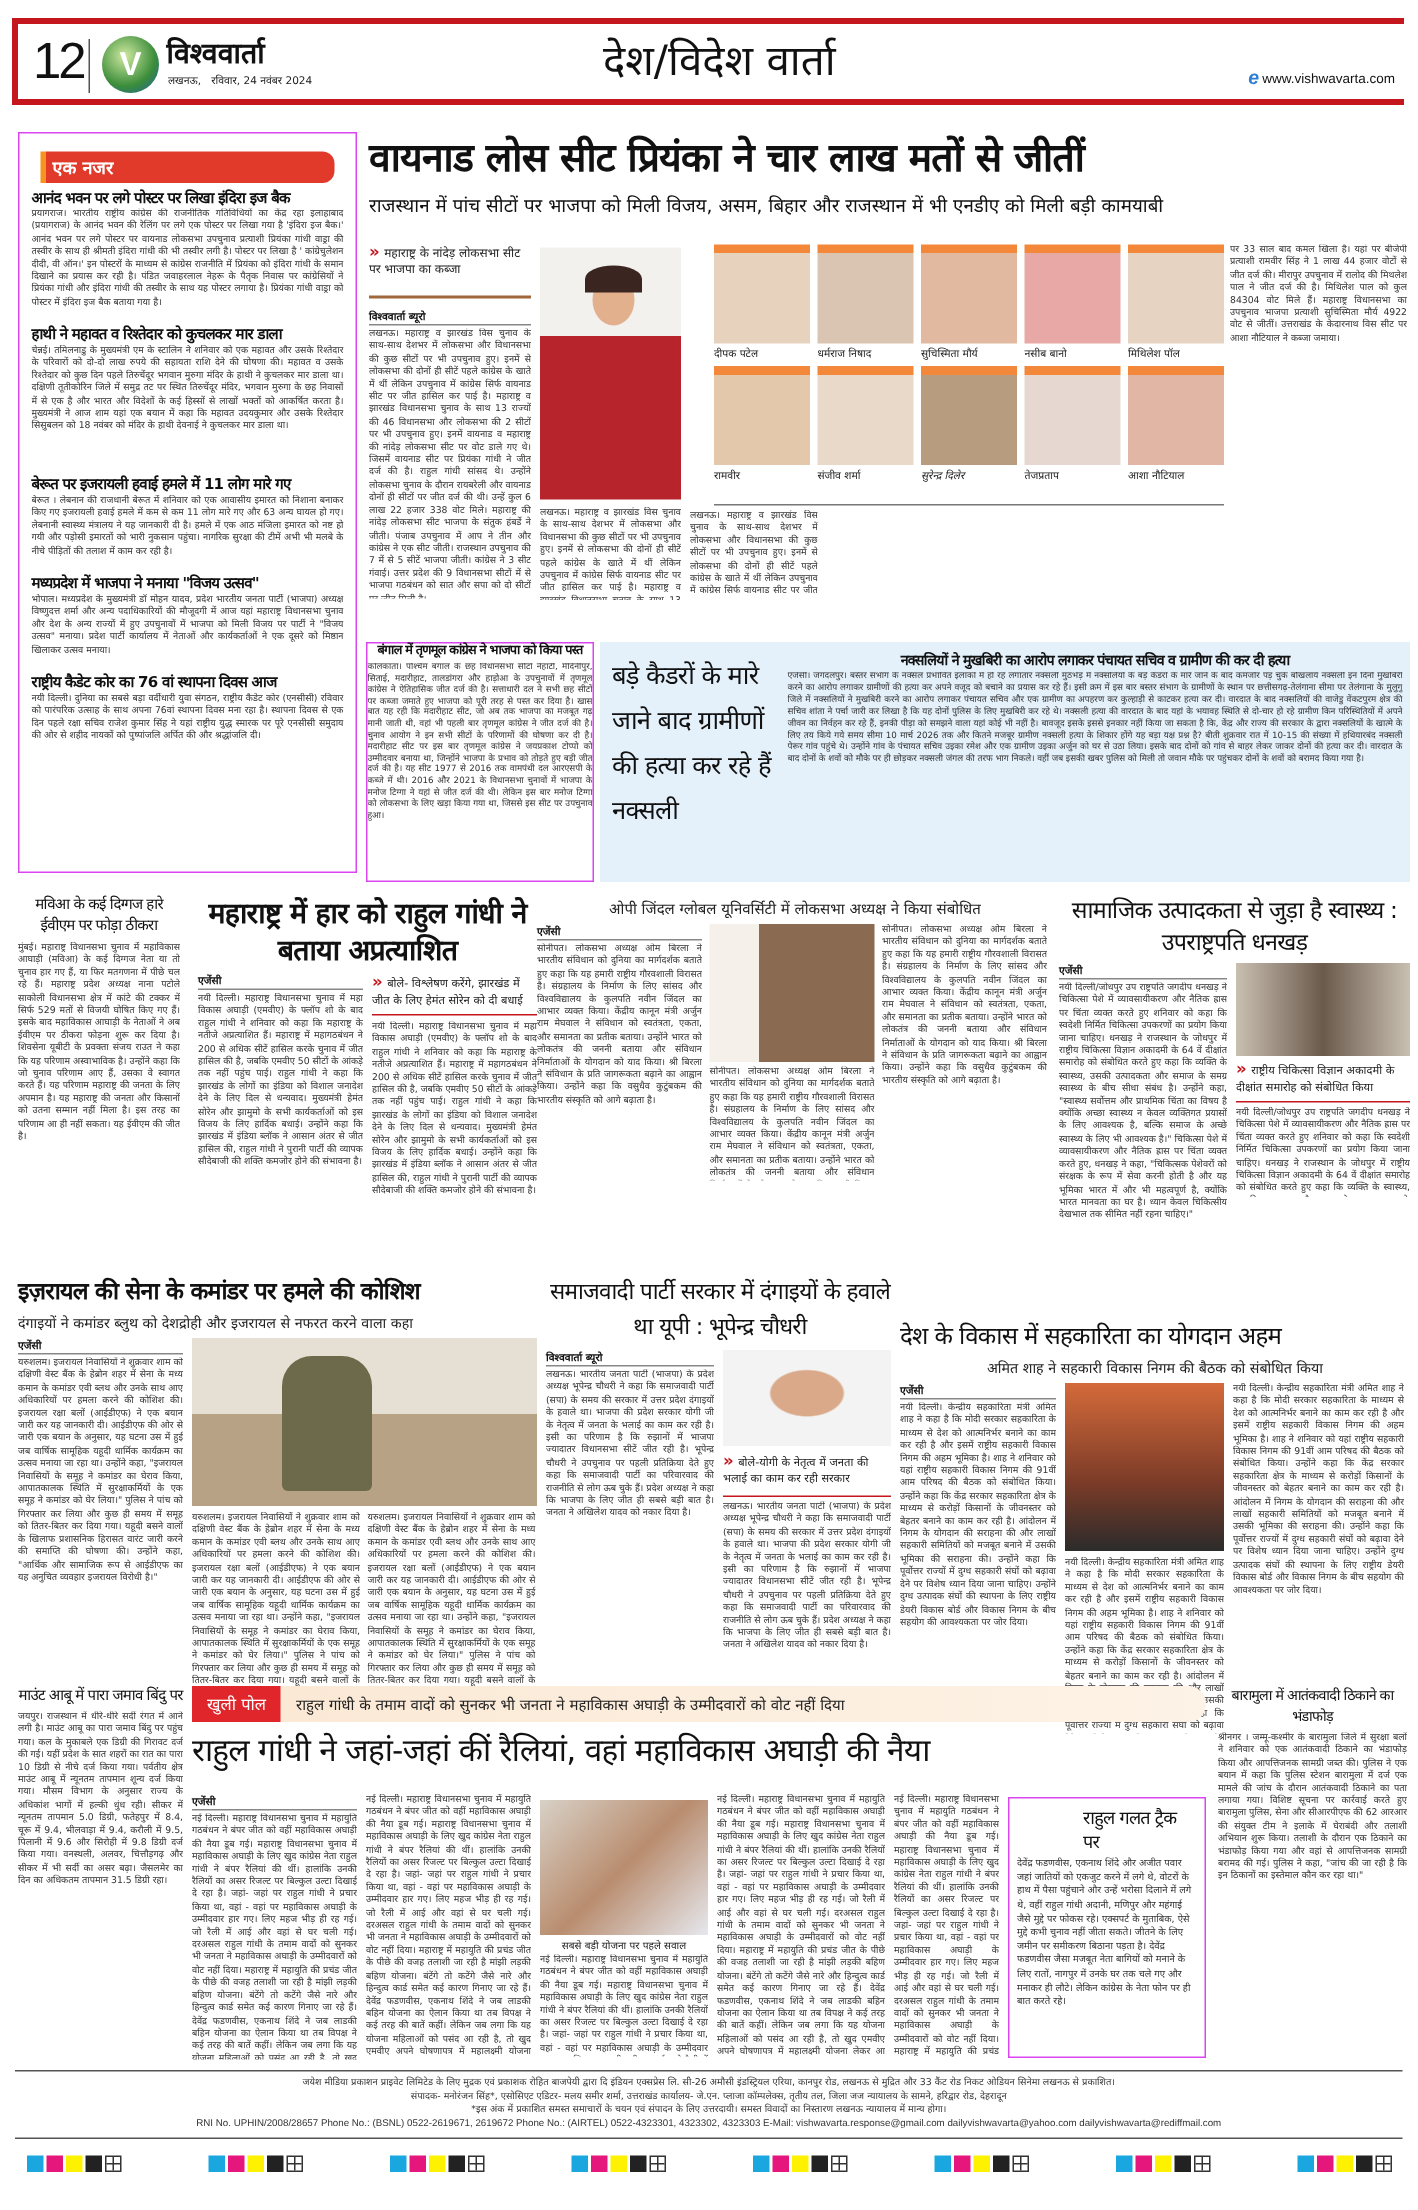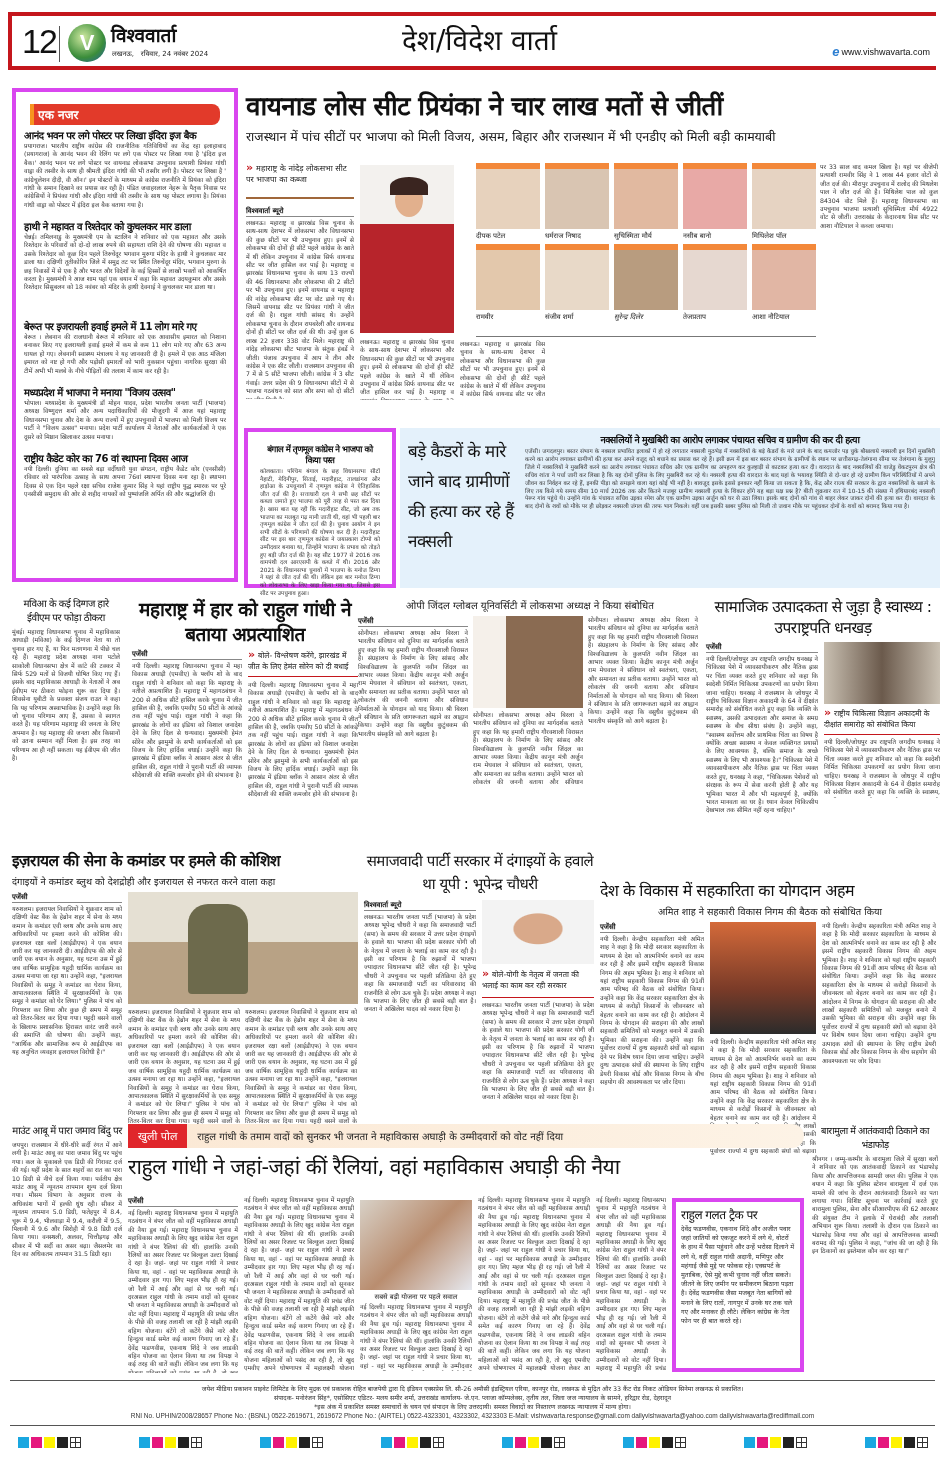--- a/index.html
+++ b/index.html
@@ -6,21 +6,21 @@
 body{width:945px;height:1473px;background:#fff;font-family:"DejaVu Sans",sans-serif;color:#222;position:relative;overflow:hidden}
 .abs{position:absolute}
 .body-txt{font-size:6.2px;line-height:8.4px;color:#333;text-align:justify;overflow:hidden}
 .hl-big{font-family:"DejaVu Sans",sans-serif;font-weight:bold;color:#111;letter-spacing:-0.5px}
 .byline{font-size:7px;font-weight:bold;color:#111;border-bottom:1px solid #888;padding-bottom:1px;margin-bottom:2px}
 .photo{background:#b9a58c}
 .chev{color:#c4161c;font-weight:bold;font-size:11px;margin-right:3px}
 .cmyk{display:inline-block;width:11px;height:11px;margin-right:2px;vertical-align:middle}
 .reg{display:inline-block;width:11px;height:11px;border:1px solid #333;vertical-align:middle;background:
 linear-gradient(#333,#333) center/1px 100% no-repeat,linear-gradient(#333,#333) center/100% 1px no-repeat}
-.box-red{border:4px solid #d946ef}
+.box-red{border:1px solid #d946ef}
 </style>
 </head>
 <body>
 
 <div class="abs" style="left:8px;top:12px;width:928px;height:58px;border-left:4px solid #c4161c;border-top:4px solid #c4161c;border-bottom:4px solid #c4161c;">
   <div class="abs" style="left:10px;top:6px;font-family:'Liberation Sans',sans-serif;font-size:34px;color:#111;letter-spacing:-2px;">12</div>
   <div class="abs" style="left:47px;top:10px;width:1px;height:36px;background:#555;"></div>
   <div class="abs" style="left:56px;top:8px;width:38px;height:38px;border-radius:50%;background:radial-gradient(circle at 40% 35%,#cfe9a0,#3b8d3a 60%,#1f5da8);display:flex;align-items:center;justify-content:center;color:#fff;font-weight:bold;font-size:22px;font-family:'Liberation Sans',sans-serif;">V</div>
   <div class="abs" style="left:99px;top:6px;font-size:19px;font-weight:bold;color:#111;">विश्ववार्ता</div>
   <div class="abs" style="left:100px;top:33px;font-size:7px;color:#222;white-space:pre;">लखनऊ,   रविवार, 24 नवंबर 2024</div>
@@ -113,21 +113,21 @@
       <div class="photo" style="height:66px;background:linear-gradient(180deg,#f3883a 0 6px,#e1b6a4 6px);"></div>
       <div style="font-size:7px;margin-top:2px;">आशा नौटियाल</div>
     </div>
 </div>
 <div class="abs" style="left:476px;top:336px;width:340px;height:1px;background:#777;"></div>
 <div class="abs" style="left:460px;top:340px;width:356px;height:58px;column-count:4;column-gap:5px;">
   <div class="body-txt" style="height:58px;">लखनऊ। महाराष्ट्र व झारखंड विस चुनाव के साथ-साथ देशभर में लोकसभा और विधानसभा की कुछ सीटों पर भी उपचुनाव हुए। इनमें से लोकसभा की दोनों ही सीटें पहले कांग्रेस के खाते में थीं लेकिन उपचुनाव में कांग्रेस सिर्फ वायनाड सीट पर जीत हासिल कर पाई है। महाराष्ट्र व झारखंड विधानसभा चुनाव के साथ 13 राज्यों की 46 विधानसभा और लोकसभा की 2 सीटों पर भी उपचुनाव हुए। इनमें वायनाड व महाराष्ट्र की नांदेड़ लोकसभा सीट पर वोट डाले गए थे। जिसमें वायनाड सीट पर प्रियंका गांधी ने जीत दर्ज की है। राहुल गांधी सांसद थे। उन्होंने लोकसभा चुनाव के दौरान रायबरेली और वायनाड दोनों ही सीटों पर जीत दर्ज की थी। उन्हें कुल 6 लाख 22 हजार 338 वोट मिले। महाराष्ट्र की नांदेड़ लोकसभा सीट भाजपा के संतुक हंबर्डे ने जीती। पंजाब उपचुनाव में आप ने तीन और कांग्रेस ने एक सीट जीती। राजस्थान उपचुनाव की 7 में से 5 सीटें भाजपा जीती। कांग्रेस ने 3 सीट गंवाई। उत्तर प्रदेश की 9 विधानसभा सीटों में से भाजपा गठबंधन को सात और सपा को दो सीटों पर जीत मिली है।</div>
 </div>
 <div class="abs body-txt" style="left:820px;top:163px;width:118px;height:236px;">पर 33 साल बाद कमल खिला है। यहां पर बीजेपी प्रत्याशी रामवीर सिंह ने 1 लाख 44 हजार वोटों से जीत दर्ज की। मीरापुर उपचुनाव में रालोद की मिथलेश पाल ने जीत दर्ज की है। मिथिलेश पाल को कुल 84304 वोट मिले हैं। महाराष्ट्र विधानसभा का उपचुनाव भाजपा प्रत्याशी सुचिस्मिता मौर्य 4922 वोट से जीतीं। उत्तराखंड के केदारनाथ विस सीट पर आशा नौटियाल ने कब्जा जमाया।</div>
 
-<div class="abs box-red" style="left:244px;top:428px;width:152px;height:160px;padding:12px;">
+<div class="abs box-red" style="left:244px;top:428px;width:152px;height:160px;padding:0;">
   <div class="hl-big" style="font-size:8.5px;line-height:11px;text-align:center;margin-bottom:2px;">बंगाल में तृणमूल कांग्रेस ने भाजपा को किया पस्त</div>
   <div class="body-txt" style="height:138px;font-size:5.8px;line-height:7.6px;">कोलकाता। पश्चिम बंगाल के छह विधानसभा सीटों नैहाटी, मेदिनीपुर, सिताई, मदारीहाट, तालडांगरा और हाड़ोआ के उपचुनावों में तृणमूल कांग्रेस ने ऐतिहासिक जीत दर्ज की है। सत्ताधारी दल ने सभी छह सीटों पर कब्जा जमाते हुए भाजपा को पूरी तरह से पस्त कर दिया है। खास बात यह रही कि मदारीहाट सीट, जो अब तक भाजपा का मजबूत गढ़ मानी जाती थी, वहां भी पहली बार तृणमूल कांग्रेस ने जीत दर्ज की है। चुनाव आयोग ने इन सभी सीटों के परिणामों की घोषणा कर दी है। मदारीहाट सीट पर इस बार तृणमूल कांग्रेस ने जयप्रकाश टोप्पो को उम्मीदवार बनाया था, जिन्होंने भाजपा के प्रभाव को तोड़ते हुए बड़ी जीत दर्ज की है। यह सीट 1977 से 2016 तक वामपंथी दल आरएसपी के कब्जे में थी। 2016 और 2021 के विधानसभा चुनावों में भाजपा के मनोज टिग्गा ने यहां से जीत दर्ज की थी। लेकिन इस बार मनोज टिग्गा को लोकसभा के लिए खड़ा किया गया था, जिससे इस सीट पर उपचुनाव हुआ।</div>
 </div>
 
 <div class="abs" style="left:400px;top:428px;width:540px;height:160px;background:#e4f1fb;padding:5px;">
   <div class="abs hl-big" style="left:8px;top:8px;width:108px;font-size:17px;line-height:30px;font-weight:normal;">बड़े कैडरों के मारे जाने बाद ग्रामीणों की हत्या कर रहे हैं नक्सली</div>
   <div class="abs hl-big" style="left:125px;top:5px;width:410px;font-size:9.5px;text-align:center;">नक्सलियों ने मुखबिरी का आरोप लगाकर पंचायत सचिव व ग्रामीण की कर दी हत्या</div>
   <div class="abs body-txt" style="left:125px;top:20px;width:410px;height:136px;font-size:5.8px;line-height:7.9px;">एजेंसी। जगदलपुर। बस्तर संभाग के नक्सल प्रभावित इलाकों में हो रहे लगातार नक्सली मुठभेड़ में नक्सलियों के बड़े कैडरों के मारे जाने के बाद कमजोर पड़ चुके बौखलाये नक्सली इन दिनों मुखबिरी करने का आरोप लगाकर ग्रामीणों की हत्या कर अपने वजूद को बचाने का प्रयास कर रहे हैं। इसी क्रम में इस बार बस्तर संभाग के ग्रामीणों के स्थान पर छत्तीसगढ़-तेलंगाना सीमा पर तेलंगाना के मुलुगु जिले में नक्सलियों ने मुखबिरी करने का आरोप लगाकर पंचायत सचिव और एक ग्रामीण का अपहरण कर कुल्हाड़ी से काटकर हत्या कर दी। वारदात के बाद नक्सलियों की वाजेडु वेंकटपुरम क्षेत्र की सचिव शांता ने पर्चा जारी कर लिखा है कि यह दोनों पुलिस के लिए मुखबिरी कर रहे थे। नक्सली हत्या की वारदात के बाद यहां के भयावह स्थिति से दो-चार हो रहे ग्रामीण किन परिस्थितियों में अपने जीवन का निर्वहन कर रहे हैं, इनकी पीड़ा को समझने वाला यहां कोई भी नहीं है। बावजूद इसके इससे इनकार नहीं किया जा सकता है कि, केंद्र और राज्य की सरकार के द्वारा नक्सलियों के खात्मे के लिए तय किये गये समय सीमा 10 मार्च 2026 तक और कितने मजबूर ग्रामीण नक्सली हत्या के शिकार होंगे यह बड़ा यक्ष प्रश्न है? बीती शुक्रवार रात में 10-15 की संख्या में हथियारबंद नक्सली पेरूर गांव पहुंचे थे। उन्होंने गांव के पंचायत सचिव उइका रमेश और एक ग्रामीण उइका अर्जुन को घर से उठा लिया। इसके बाद दोनों को गांव से बाहर लेकर जाकर दोनों की हत्या कर दी। वारदात के बाद दोनों के शवों को मौके पर ही छोड़कर नक्सली जंगल की तरफ भाग निकले। वहीं जब इसकी खबर पुलिस को मिली तो जवान मौके पर पहुंचकर दोनों के शवों को बरामद किया गया है।</div>
 </div>
 
@@ -259,21 +259,21 @@
   </div>
   <div class="abs body-txt" style="left:116px;top:0;width:110px;height:176px;">नई दिल्ली। महाराष्ट्र विधानसभा चुनाव में महायुति गठबंधन ने बंपर जीत को वहीं महाविकास अघाड़ी की नैया डूब गई। महाराष्ट्र विधानसभा चुनाव में महाविकास अघाड़ी के लिए खुद कांग्रेस नेता राहुल गांधी ने बंपर रैलियां की थीं। हालांकि उनकी रैलियों का असर रिजल्ट पर बिल्कुल उल्टा दिखाई दे रहा है। जहां- जहां पर राहुल गांधी ने प्रचार किया था, वहां - वहां पर महाविकास अघाड़ी के उम्मीदवार हार गए। लिए महज भीड़ ही रह गई। जो रैली में आई और वहां से घर चली गई। दरअसल राहुल गांधी के तमाम वादों को सुनकर भी जनता ने महाविकास अघाड़ी के उम्मीदवारों को वोट नहीं दिया। महाराष्ट्र में महायुति की प्रचंड जीत के पीछे की वजह तलाशी जा रही है मांझी लड़की बहिण योजना। बंटेंगे तो कटेंगे जैसे नारे और हिन्दुत्व कार्ड समेत कई कारण गिनाए जा रहे हैं। देवेंद्र फडणवीस, एकनाथ शिंदे ने जब लाडकी बहिन योजना का ऐलान किया था तब विपक्ष ने कई तरह की बातें कहीं। लेकिन जब लगा कि यह योजना महिलाओं को पसंद आ रही है, तो खुद एमवीए अपने घोषणापत्र में महालक्ष्मी योजना लेकर आ गया। महायुति 1500 देने की बात कर रही थी, तो वे 3000 देने का ऐलान करने लगे। महाविकास अघाड़ी में शामिल दल एकजुट होकर काम करते नजर नहीं आए। कांग्रेस को लगता था कि उसका आधार ज्यादा मजबूत है, इसलिए उसे ज्यादा सीट मिलनी चाहिए। उधर, उद्धव ठाकरे की शिवसेना भी सीट छोड़ने को तैयार नहीं थी। इससे कांग्रेस और शिवसेना में अंत समय तक खींचतान रही।</div>
   <div class="abs" style="left:232px;top:4px;width:112px;">
     <div class="photo" style="height:90px;background:linear-gradient(135deg,#d8d1c7,#b98d6f 50%,#e6e8ee);"></div>
     <div style="font-size:6.8px;text-align:center;margin-top:2px;">सबसे बड़ी योजना पर पहले सवाल</div>
     <div class="body-txt" style="height:68px;margin-top:2px;">नई दिल्ली। महाराष्ट्र विधानसभा चुनाव में महायुति गठबंधन ने बंपर जीत को वहीं महाविकास अघाड़ी की नैया डूब गई। महाराष्ट्र विधानसभा चुनाव में महाविकास अघाड़ी के लिए खुद कांग्रेस नेता राहुल गांधी ने बंपर रैलियां की थीं। हालांकि उनकी रैलियों का असर रिजल्ट पर बिल्कुल उल्टा दिखाई दे रहा है। जहां- जहां पर राहुल गांधी ने प्रचार किया था, वहां - वहां पर महाविकास अघाड़ी के उम्मीदवार हार गए। लिए महज भीड़ ही रह गई। जो रैली में आई और वहां से घर चली गई। दरअसल राहुल गांधी के तमाम वादों को सुनकर भी जनता ने महाविकास अघाड़ी के उम्मीदवारों को वोट नहीं दिया। महाराष्ट्र में महायुति की प्रचंड जीत के पीछे की वजह तलाशी जा रही है मांझी लड़की बहिण योजना। बंटेंगे तो कटेंगे जैसे नारे और हिन्दुत्व कार्ड समेत कई कारण गिनाए जा रहे हैं। देवेंद्र फडणवीस, एकनाथ शिंदे ने जब लाडकी बहिन योजना का ऐलान किया था तब विपक्ष ने कई तरह की बातें कहीं। लेकिन जब लगा कि यह योजना महिलाओं को पसंद आ रही है, तो खुद एमवीए अपने घोषणापत्र में महालक्ष्मी योजना लेकर आ गया। महायुति 1500 देने की बात कर रही थी, तो वे 3000 देने का ऐलान करने लगे। महाविकास अघाड़ी में शामिल दल एकजुट होकर काम करते नजर नहीं आए। कांग्रेस को लगता था कि उसका आधार ज्यादा मजबूत है, इसलिए उसे ज्यादा सीट मिलनी चाहिए। उधर, उद्धव ठाकरे की शिवसेना भी सीट छोड़ने को तैयार नहीं थी। इससे कांग्रेस और शिवसेना में अंत समय तक खींचतान रही।</div>
   </div>
   <div class="abs body-txt" style="left:350px;top:0;width:112px;height:176px;">नई दिल्ली। महाराष्ट्र विधानसभा चुनाव में महायुति गठबंधन ने बंपर जीत को वहीं महाविकास अघाड़ी की नैया डूब गई। महाराष्ट्र विधानसभा चुनाव में महाविकास अघाड़ी के लिए खुद कांग्रेस नेता राहुल गांधी ने बंपर रैलियां की थीं। हालांकि उनकी रैलियों का असर रिजल्ट पर बिल्कुल उल्टा दिखाई दे रहा है। जहां- जहां पर राहुल गांधी ने प्रचार किया था, वहां - वहां पर महाविकास अघाड़ी के उम्मीदवार हार गए। लिए महज भीड़ ही रह गई। जो रैली में आई और वहां से घर चली गई। दरअसल राहुल गांधी के तमाम वादों को सुनकर भी जनता ने महाविकास अघाड़ी के उम्मीदवारों को वोट नहीं दिया। महाराष्ट्र में महायुति की प्रचंड जीत के पीछे की वजह तलाशी जा रही है मांझी लड़की बहिण योजना। बंटेंगे तो कटेंगे जैसे नारे और हिन्दुत्व कार्ड समेत कई कारण गिनाए जा रहे हैं। देवेंद्र फडणवीस, एकनाथ शिंदे ने जब लाडकी बहिन योजना का ऐलान किया था तब विपक्ष ने कई तरह की बातें कहीं। लेकिन जब लगा कि यह योजना महिलाओं को पसंद आ रही है, तो खुद एमवीए अपने घोषणापत्र में महालक्ष्मी योजना लेकर आ गया। महायुति 1500 देने की बात कर रही थी, तो वे 3000 देने का ऐलान करने लगे। महाविकास अघाड़ी में शामिल दल एकजुट होकर काम करते नजर नहीं आए। कांग्रेस को लगता था कि उसका आधार ज्यादा मजबूत है, इसलिए उसे ज्यादा सीट मिलनी चाहिए। उधर, उद्धव ठाकरे की शिवसेना भी सीट छोड़ने को तैयार नहीं थी। इससे कांग्रेस और शिवसेना में अंत समय तक खींचतान रही।</div>
   <div class="abs body-txt" style="left:468px;top:0;width:70px;height:176px;">नई दिल्ली। महाराष्ट्र विधानसभा चुनाव में महायुति गठबंधन ने बंपर जीत को वहीं महाविकास अघाड़ी की नैया डूब गई। महाराष्ट्र विधानसभा चुनाव में महाविकास अघाड़ी के लिए खुद कांग्रेस नेता राहुल गांधी ने बंपर रैलियां की थीं। हालांकि उनकी रैलियों का असर रिजल्ट पर बिल्कुल उल्टा दिखाई दे रहा है। जहां- जहां पर राहुल गांधी ने प्रचार किया था, वहां - वहां पर महाविकास अघाड़ी के उम्मीदवार हार गए। लिए महज भीड़ ही रह गई। जो रैली में आई और वहां से घर चली गई। दरअसल राहुल गांधी के तमाम वादों को सुनकर भी जनता ने महाविकास अघाड़ी के उम्मीदवारों को वोट नहीं दिया। महाराष्ट्र में महायुति की प्रचंड जीत के पीछे की वजह तलाशी जा रही है मांझी लड़की बहिण योजना। बंटेंगे तो कटेंगे जैसे नारे और हिन्दुत्व कार्ड समेत कई कारण गिनाए जा रहे हैं। देवेंद्र फडणवीस, एकनाथ शिंदे ने जब लाडकी बहिन योजना का ऐलान किया था तब विपक्ष ने कई तरह की बातें कहीं। लेकिन जब लगा कि यह योजना महिलाओं को पसंद आ रही है, तो खुद एमवीए अपने घोषणापत्र में महालक्ष्मी योजना लेकर आ गया। महायुति 1500 देने की बात कर रही थी, तो वे 3000 देने का ऐलान करने लगे। महाविकास अघाड़ी में शामिल दल एकजुट होकर काम करते नजर नहीं आए। कांग्रेस को लगता था कि उसका आधार ज्यादा मजबूत है, इसलिए उसे ज्यादा सीट मिलनी चाहिए। उधर, उद्धव ठाकरे की शिवसेना भी सीट छोड़ने को तैयार नहीं थी। इससे कांग्रेस और शिवसेना में अंत समय तक खींचतान रही।</div>
   <div class="abs box-red" style="left:544px;top:2px;width:132px;height:174px;padding:5px;">
-    <div class="hl-big" style="font-size:12px;line-height:16px;font-weight:normal;">राहुल गलत ट्रैक पर</div>
+    <div class="hl-big" style="font-size:12px;line-height:16px;font-weight:normal;margin-left:44px;">राहुल गलत ट्रैक पर</div>
     <div class="body-txt" style="height:146px;font-size:6.4px;line-height:9.2px;text-align:left;margin-top:2px;">देवेंद्र फडणवीस, एकनाथ शिंदे और अजीत पवार जहां जातियों को एकजुट करने में लगे थे, वोटरों के हाथ में पैसा पहुंचाने और उन्हें भरोसा दिलाने में लगे थे, वहीं राहुल गांधी अदानी, मणिपुर और महंगाई जैसे मुद्दे पर फोकस रहे। एक्सपर्ट के मुताबिक, ऐसे मुद्दे कभी चुनाव नहीं जीता सकते। जीतने के लिए जमीन पर समीकरण बिठाना पड़ता है। देवेंद्र फडणवीस जैसा मजबूत नेता बागियों को मनाने के लिए रातों, नागपुर में उनके घर तक चले गए और मनाकर ही लौटे। लेकिन कांग्रेस के नेता फोन पर ही बात करते रहे।</div>
   </div>
 </div>
 
 <div class="abs" style="left:812px;top:1124px;width:126px;">
   <div class="hl-big" style="font-size:9.5px;line-height:14px;text-align:center;font-weight:normal;">बारामुला में आतंकवादी ठिकाने का भंडाफोड़</div>
   <div class="body-txt" style="height:230px;margin-top:3px;">श्रीनगर । जम्मू-कश्मीर के बारामुला जिले में सुरक्षा बलों ने शनिवार को एक आतंकवादी ठिकाने का भंडाफोड़ किया और आपत्तिजनक सामग्री जब्त की। पुलिस ने एक बयान में कहा कि पुलिस स्टेशन बारामुला में दर्ज एक मामले की जांच के दौरान आतंकवादी ठिकाने का पता लगाया गया। विशिष्ट सूचना पर कार्रवाई करते हुए बारामुला पुलिस, सेना और सीआरपीएफ की 62 आरआर की संयुक्त टीम ने इलाके में घेराबंदी और तलाशी अभियान शुरू किया। तलाशी के दौरान एक ठिकाने का भंडाफोड़ किया गया और वहां से आपत्तिजनक सामग्री बरामद की गई। पुलिस ने कहा, "जांच की जा रही है कि इन ठिकानों का इस्तेमाल कौन कर रहा था।"</div>
 </div>
 
 <div class="abs" style="left:10px;top:1380px;width:925px;height:1px;background:#555;"></div>

